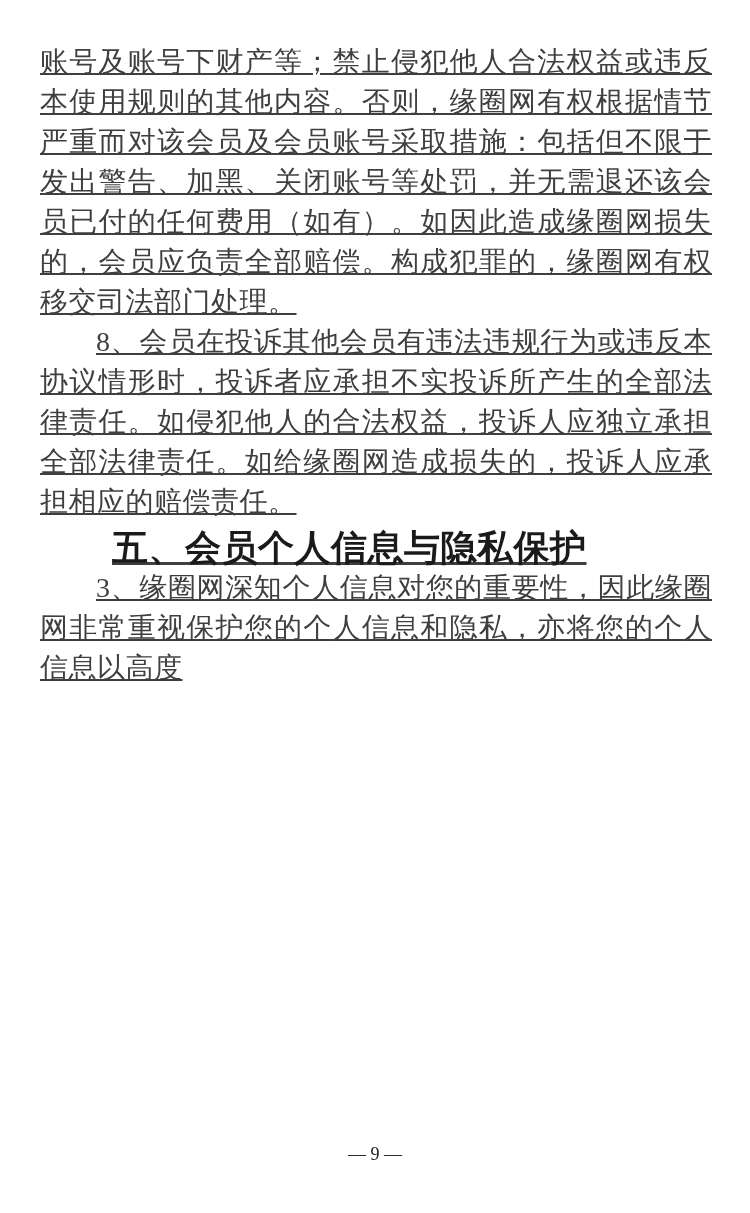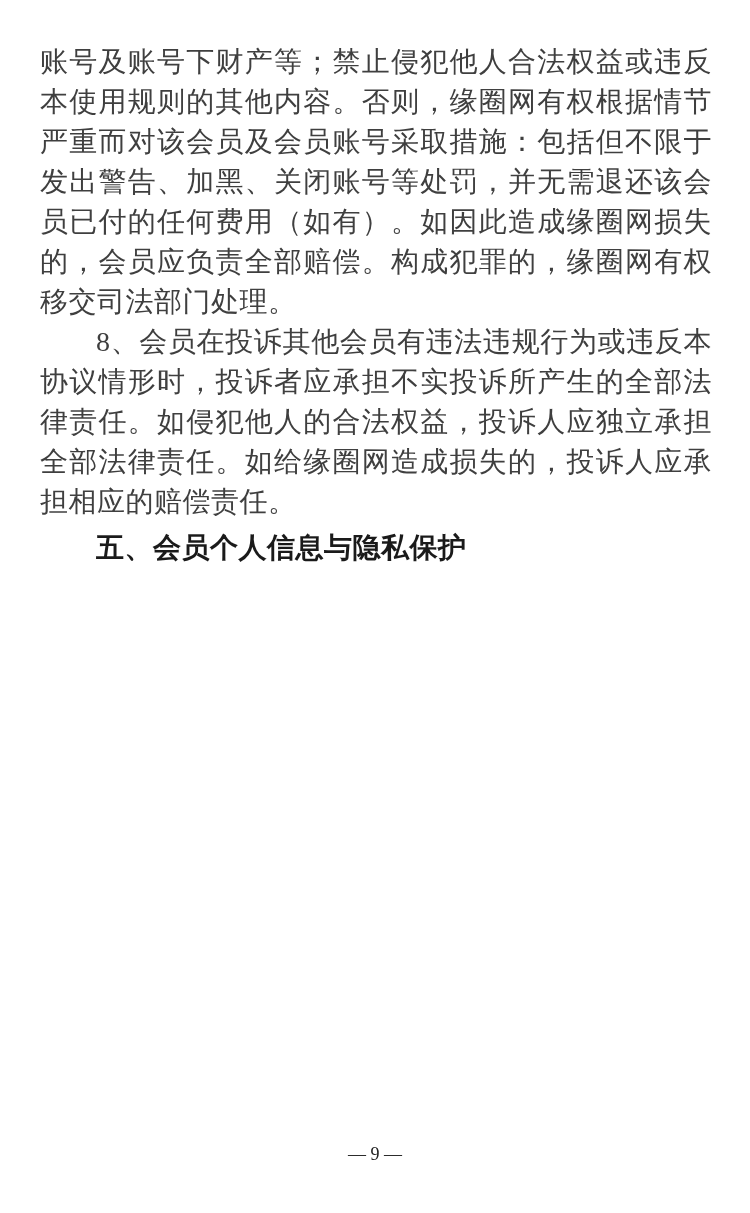--- a/index.html
+++ b/index.html
@@ -19,31 +19,32 @@
     top: 42px;
     left: 40px;
     width: 672px;
     font-family: "Liberation Serif", "DejaVu Serif", serif;
     font-size: 28px;
     line-height: 40px;
     color: #3f3f3f;
     text-align: justify;
     text-justify: inter-character;
     letter-spacing: 0.5px;
+    text-decoration: underline;
   }
   .content p {
     margin: 0;
     padding: 0;
   }
   .indent {
     text-indent: 2em;
   }
   .section-heading {
     font-family: "Liberation Sans", "DejaVu Sans", sans-serif;
-    font-size: 28px;
+    font-size: 36px;
     font-weight: 700;
     color: #1a1a1a;
     line-height: 40px;
     text-indent: 2em;
     text-align: left;
     margin: 6px 0 0 0;
     padding: 0;
   }
   .footer {
     position: absolute;
@@ -58,17 +59,18 @@
   }
 </style>
 </head>
 <body>
 
 <div class="page">
   <div class="content">
     <p class="body-text">账号及账号下财产等；禁止侵犯他人合法权益或违反本使用规则的其他内容。否则，缘圈网有权根据情节严重而对该会员及会员账号采取措施：包括但不限于发出警告、加黑、关闭账号等处罚，并无需退还该会员已付的任何费用（如有）。如因此造成缘圈网损失的，会员应负责全部赔偿。构成犯罪的，缘圈网有权移交司法部门处理。</p>
     <p class="body-text indent">8、会员在投诉其他会员有违法违规行为或违反本协议情形时，投诉者应承担不实投诉所产生的全部法律责任。如侵犯他人的合法权益，投诉人应独立承担全部法律责任。如给缘圈网造成损失的，投诉人应承担相应的赔偿责任。</p>
     <h2 class="section-heading">五、会员个人信息与隐私保护</h2>
+    <p class="body-text indent">3、缘圈网深知个人信息对您的重要性，因此缘圈网非常重视保护您的个人信息和隐私，亦将您的个人信息以高度</p>
   </div>
   <div class="footer">
     <span>— 9 —</span>
   </div>
 </div>
 
 </body></html>

